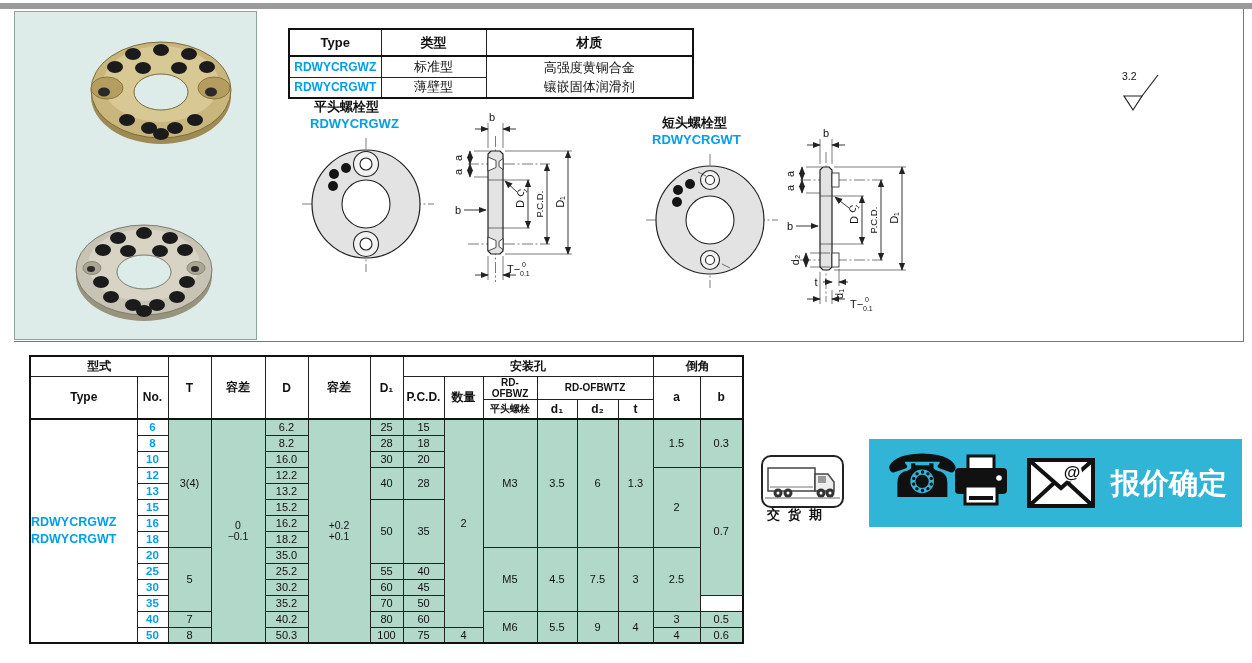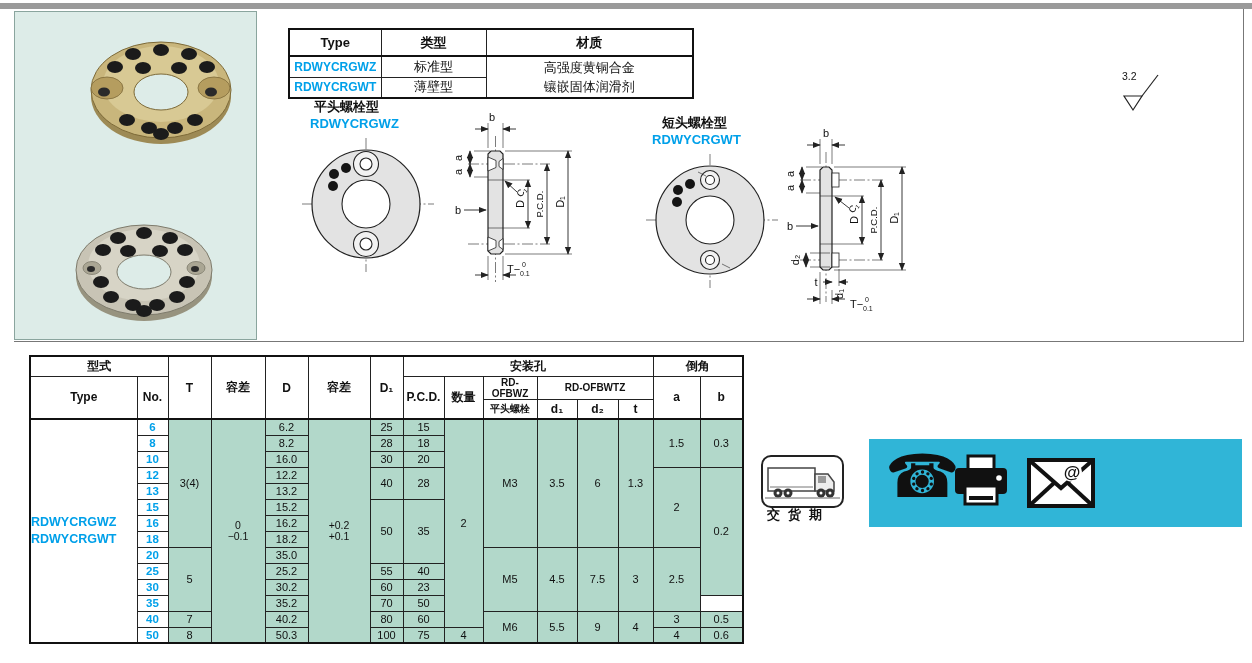--- a/index.html
+++ b/index.html
@@ -400,21 +400,21 @@
       <td>16.0</td>
       <td>30</td>
       <td>20</td>
     </tr>
     <tr style="height:16px">
       <td class="no">12</td>
       <td>12.2</td>
       <td rowspan="2">40</td>
       <td rowspan="2">28</td>
       <td rowspan="5">2</td>
-      <td rowspan="8">0.2</td>
+      <td rowspan="8">0.7</td>
     </tr>
     <tr style="height:16px">
       <td class="no">13</td>
       <td>13.2</td>
     </tr>
     <tr style="height:16px">
       <td class="no">15</td>
       <td>15.2</td>
       <td rowspan="4">50</td>
       <td rowspan="4">35</td>
@@ -440,21 +440,21 @@
     <tr style="height:16px">
       <td class="no">25</td>
       <td>25.2</td>
       <td>55</td>
       <td>40</td>
     </tr>
     <tr style="height:16px">
       <td class="no">30</td>
       <td>30.2</td>
       <td>60</td>
-      <td>23</td>
+      <td>45</td>
     </tr>
     <tr style="height:16px">
       <td class="no">35</td>
       <td>35.2</td>
       <td>70</td>
       <td>50</td>
     </tr>
     <tr style="height:16px">
       <td class="no">40</td>
       <td>7</td>
@@ -510,13 +510,14 @@
     <rect x="16" y="42" width="24" height="4" fill="#111"></rect>
   </svg>
   <svg class="abs" style="left:158px;top:19px" width="68" height="50">
     <rect x="2" y="2" width="64" height="46" fill="#fff" stroke="#111" stroke-width="4"></rect>
     <polyline points="2,2 34,30 66,2" fill="none" stroke="#111" stroke-width="4"></polyline>
     <line x1="2" y1="48" x2="27" y2="25" stroke="#111" stroke-width="4"></line>
     <line x1="66" y1="48" x2="41" y2="25" stroke="#111" stroke-width="4"></line>
     <circle cx="45" cy="14" r="10" fill="#fff"></circle>
     <text x="45" y="20" text-anchor="middle" font-size="17" font-weight="bold" fill="#111">@</text>
   </svg>
+  <span class="abs quote">报价确定</span>
 </div>
 
 </body></html>

